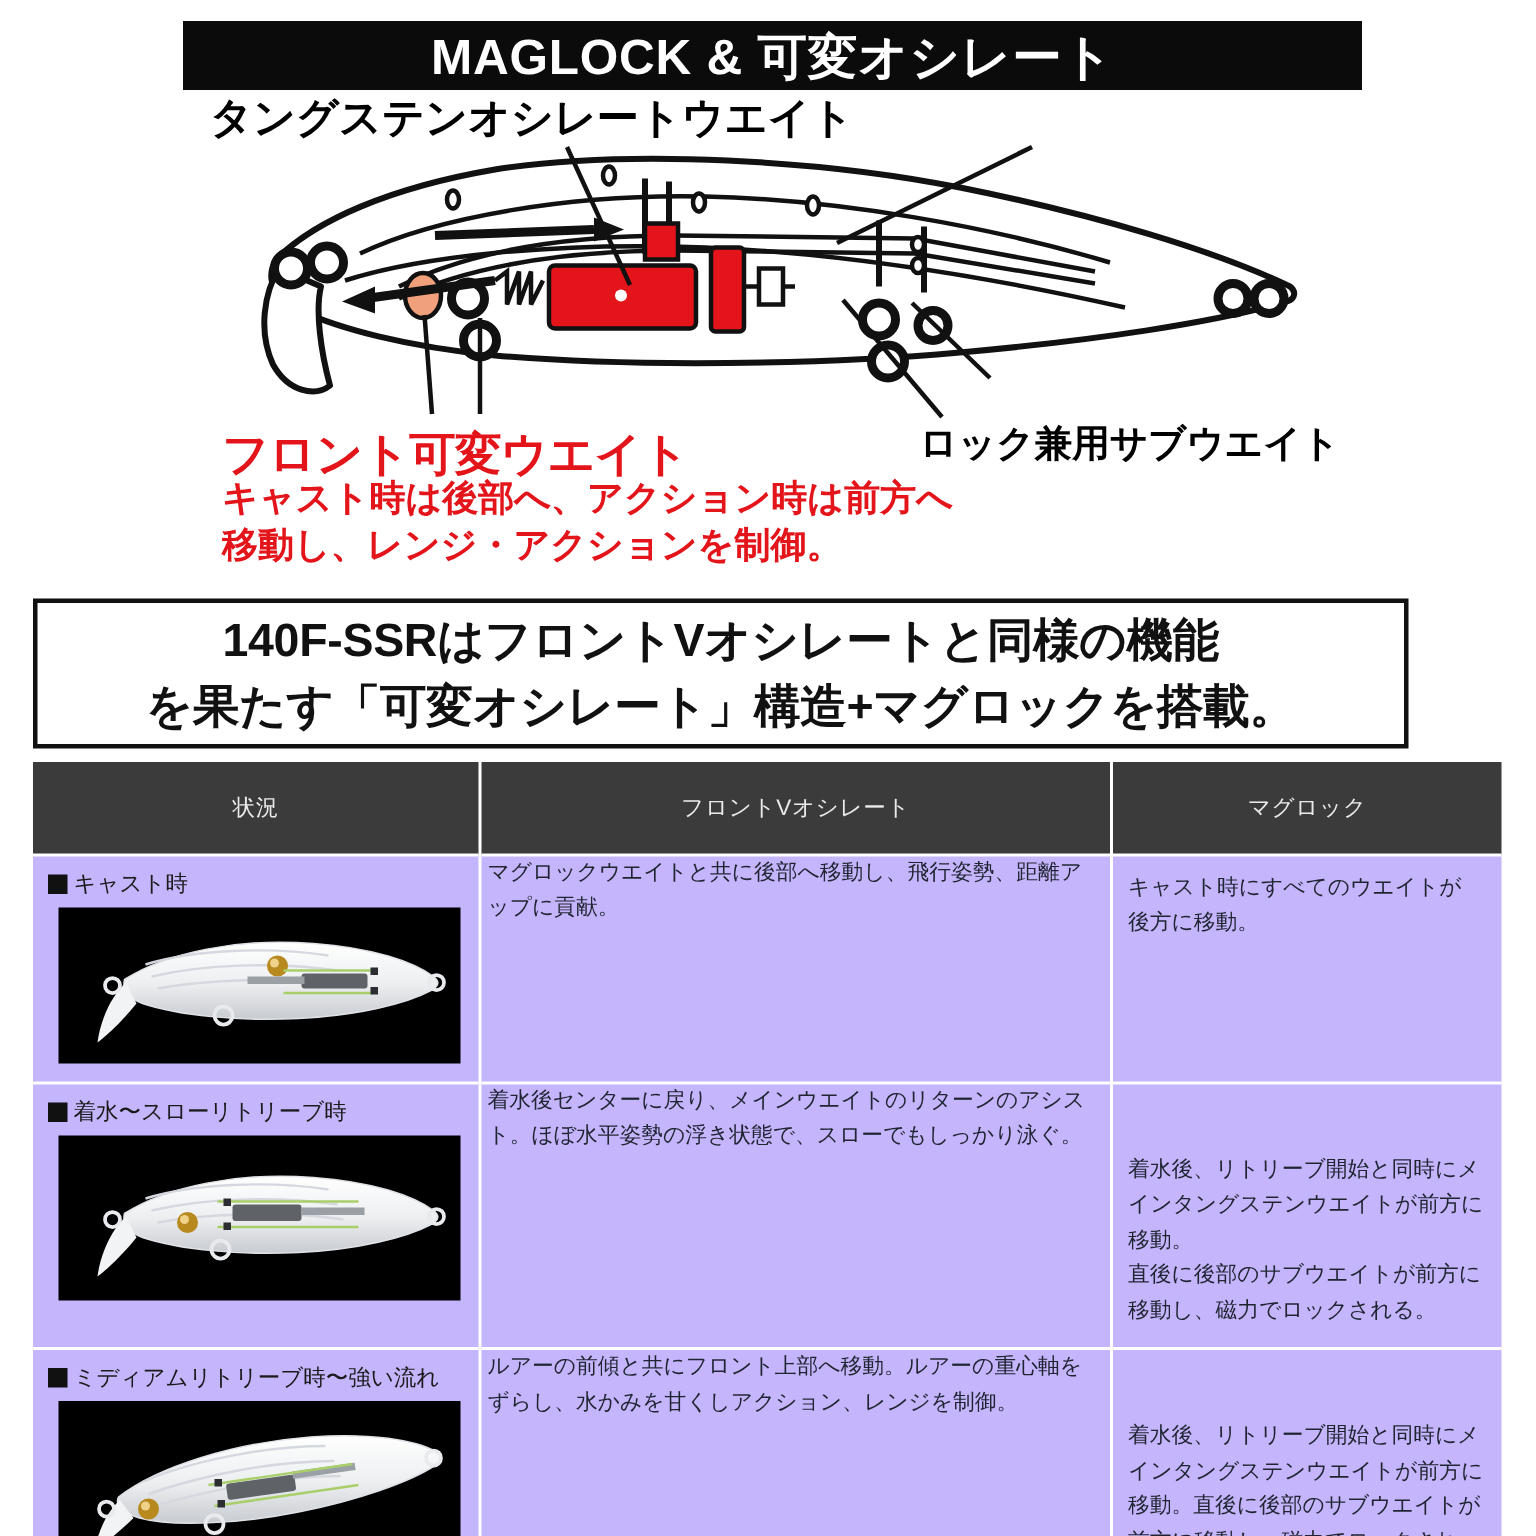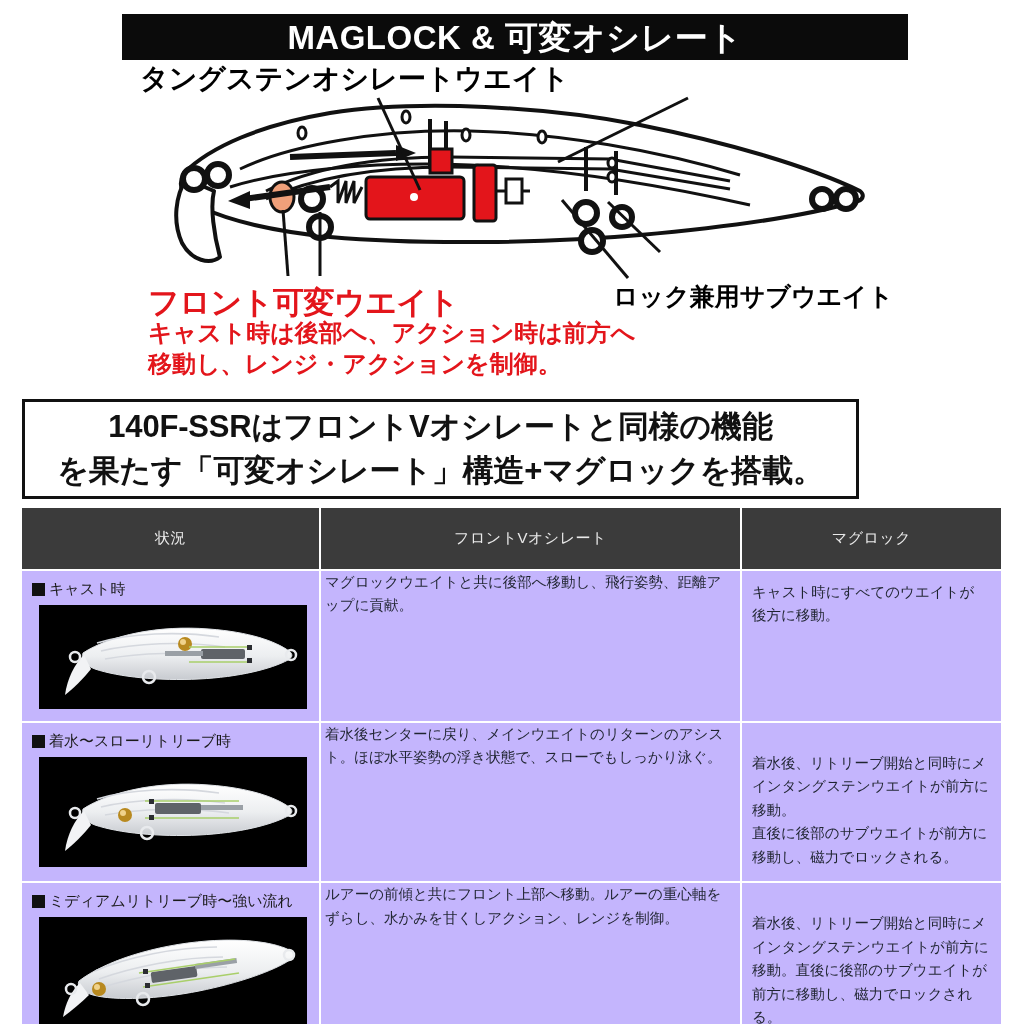--- a/index.html
+++ b/index.html
@@ -44,21 +44,21 @@
     position: absolute; left: 148px; top: 318px;
     font-size: 24px; font-weight: bold; color: #e3151b;
     line-height: 1.28; white-space: nowrap;
   }
 
   .lure-svg { position: absolute; left: 170px; top: 95px; }
 
   
   .banner {
     position: absolute; left: 22px; top: 399px;
-    width: 837px; height: 100px;
+    width: 917px; height: 100px;
     border: 3px solid #111;
     background: #fff;
     display: flex; flex-direction: column;
     align-items: center; justify-content: center;
   }
   .banner-line {
     font-size: 31px; font-weight: bold; color: #111;
     line-height: 1.42; white-space: nowrap; letter-spacing: -0.2px;
   }
 
@@ -114,21 +114,21 @@
   .photo-r3 { height: 110px; }
 
   .desc {
     font-size: 14.5px; color: #1f2430;
     line-height: 1.62;
     padding: 0 8px 0 4px;
   }
 
   .td-mid { vertical-align: middle; }
   .td-mag { vertical-align: top; }
-  .mag-pad { padding: 29px 10px 12px 10px; }
+  .mag-pad { padding: 29px 10px 12px 10px; margin-top: 17px; }
   .mag-pad-mid { padding: 10px 25px 12px 10px; }
 
   .r1 td { height: 140px; }
   .r2 td { height: 155px; }
   .r3 td { height: 155px; }
 </style>
 </head>
 <body>
 
 <div class="page">

